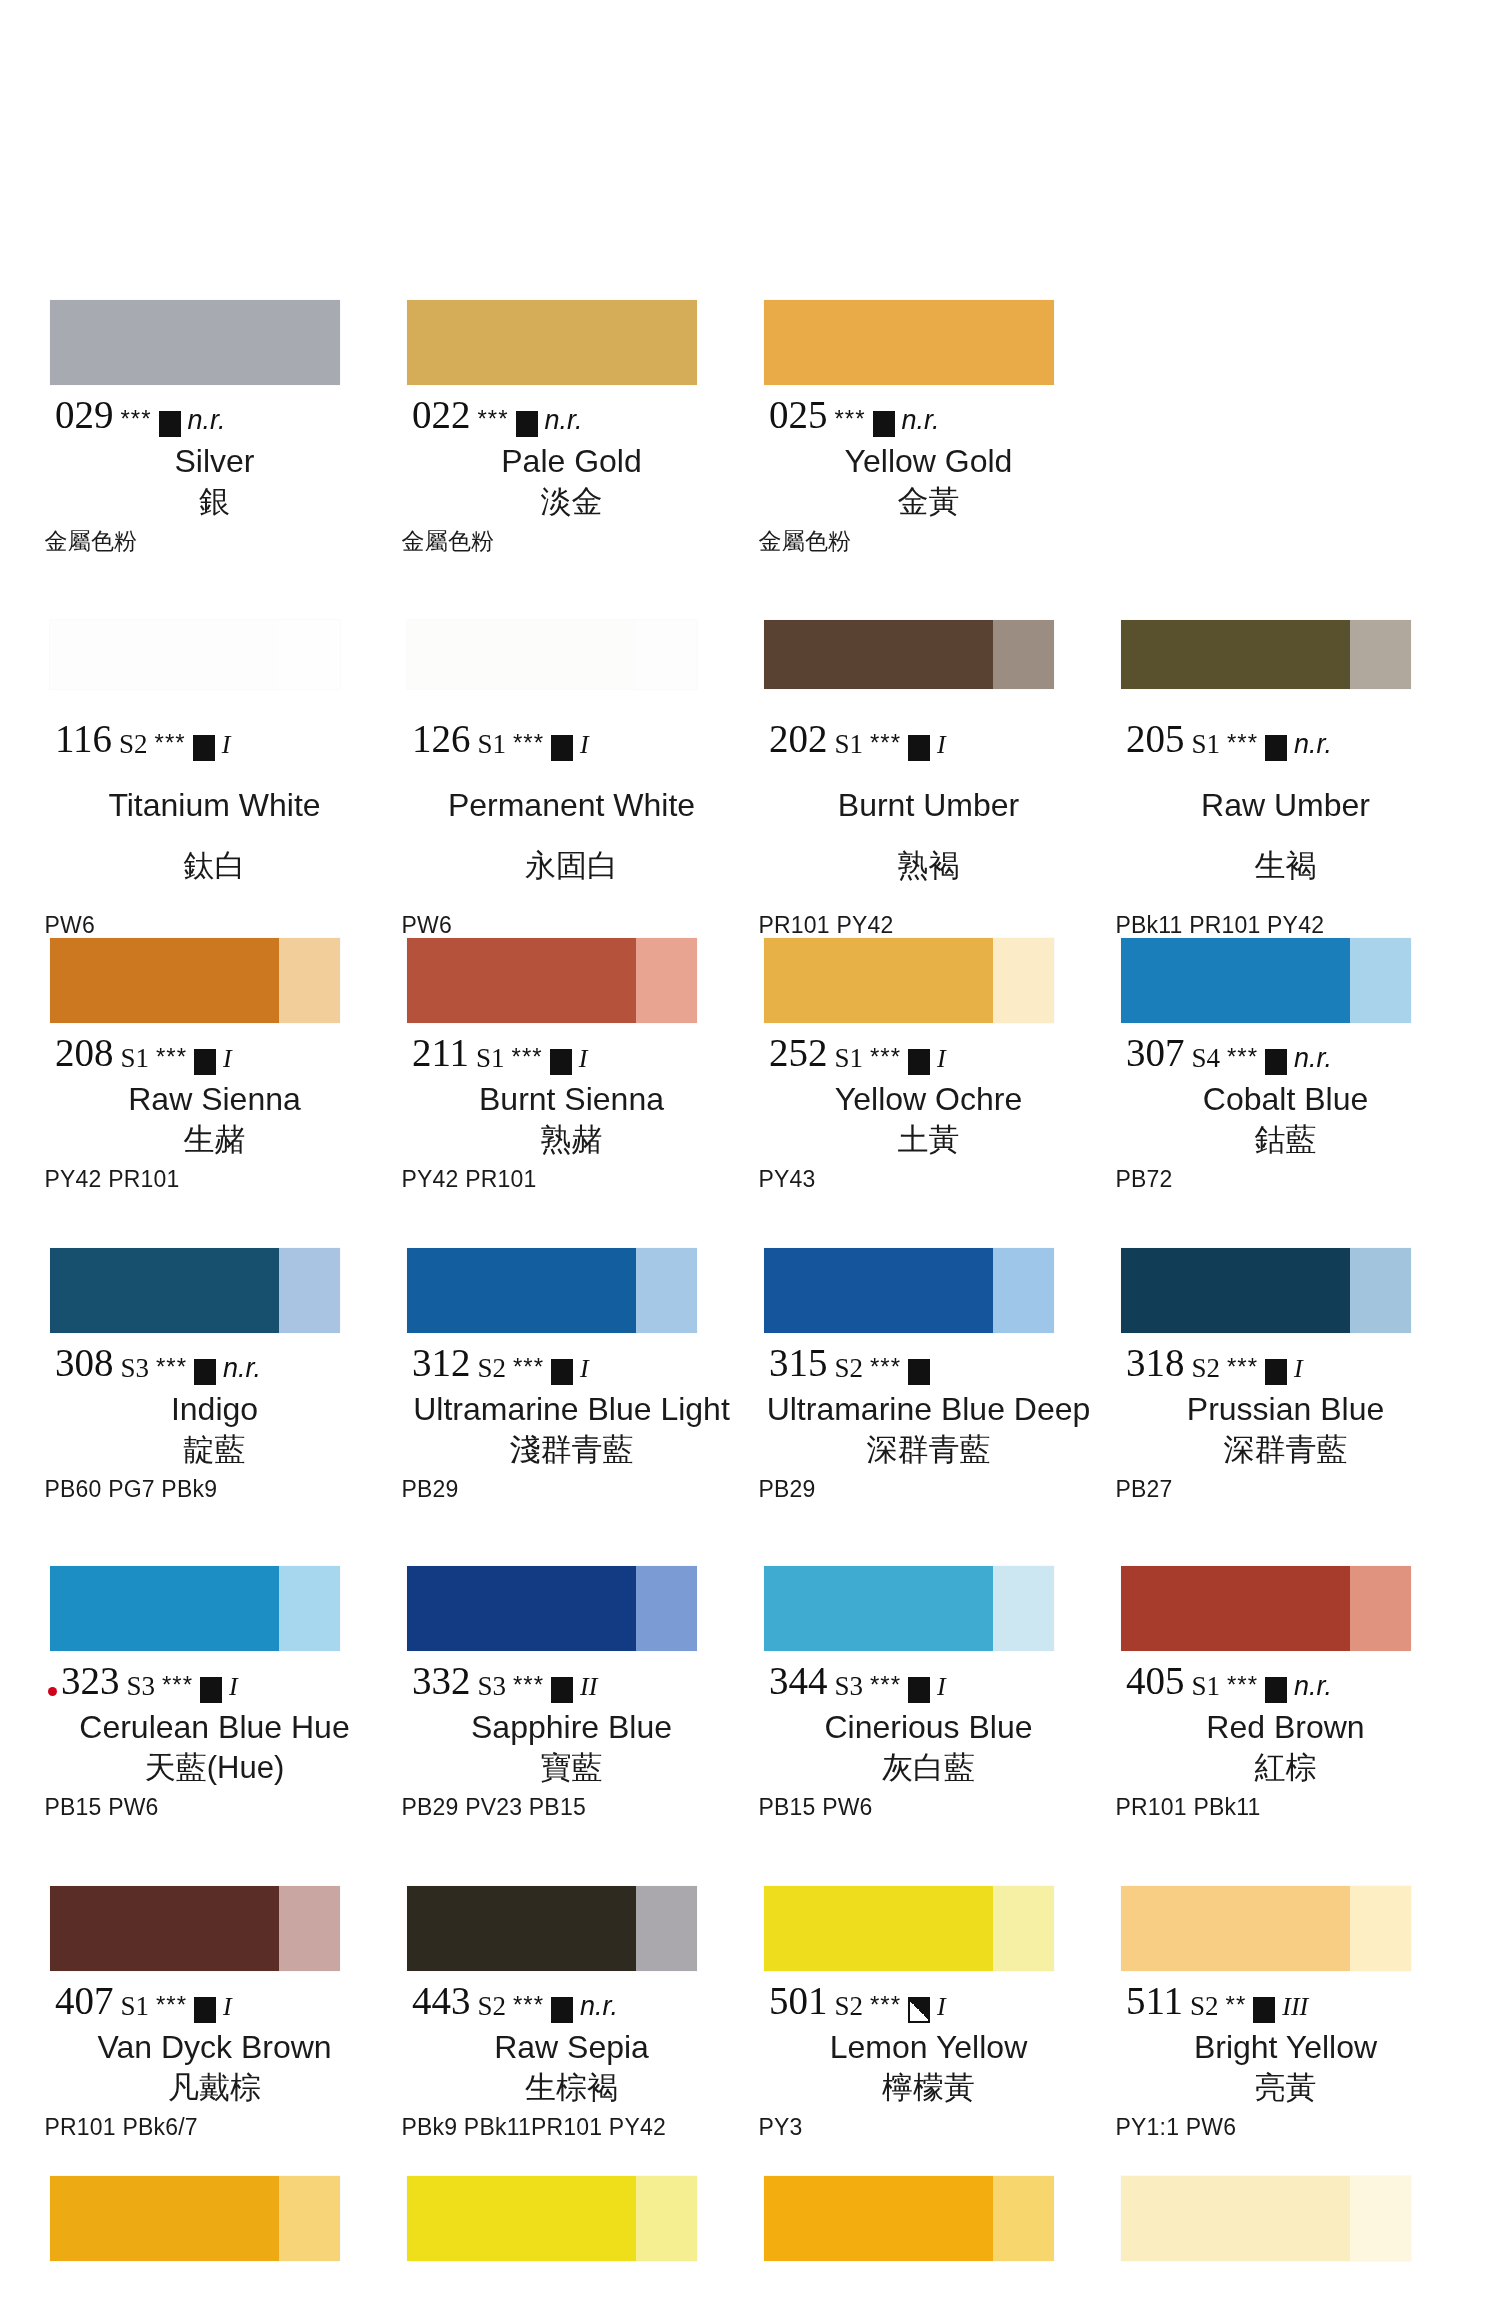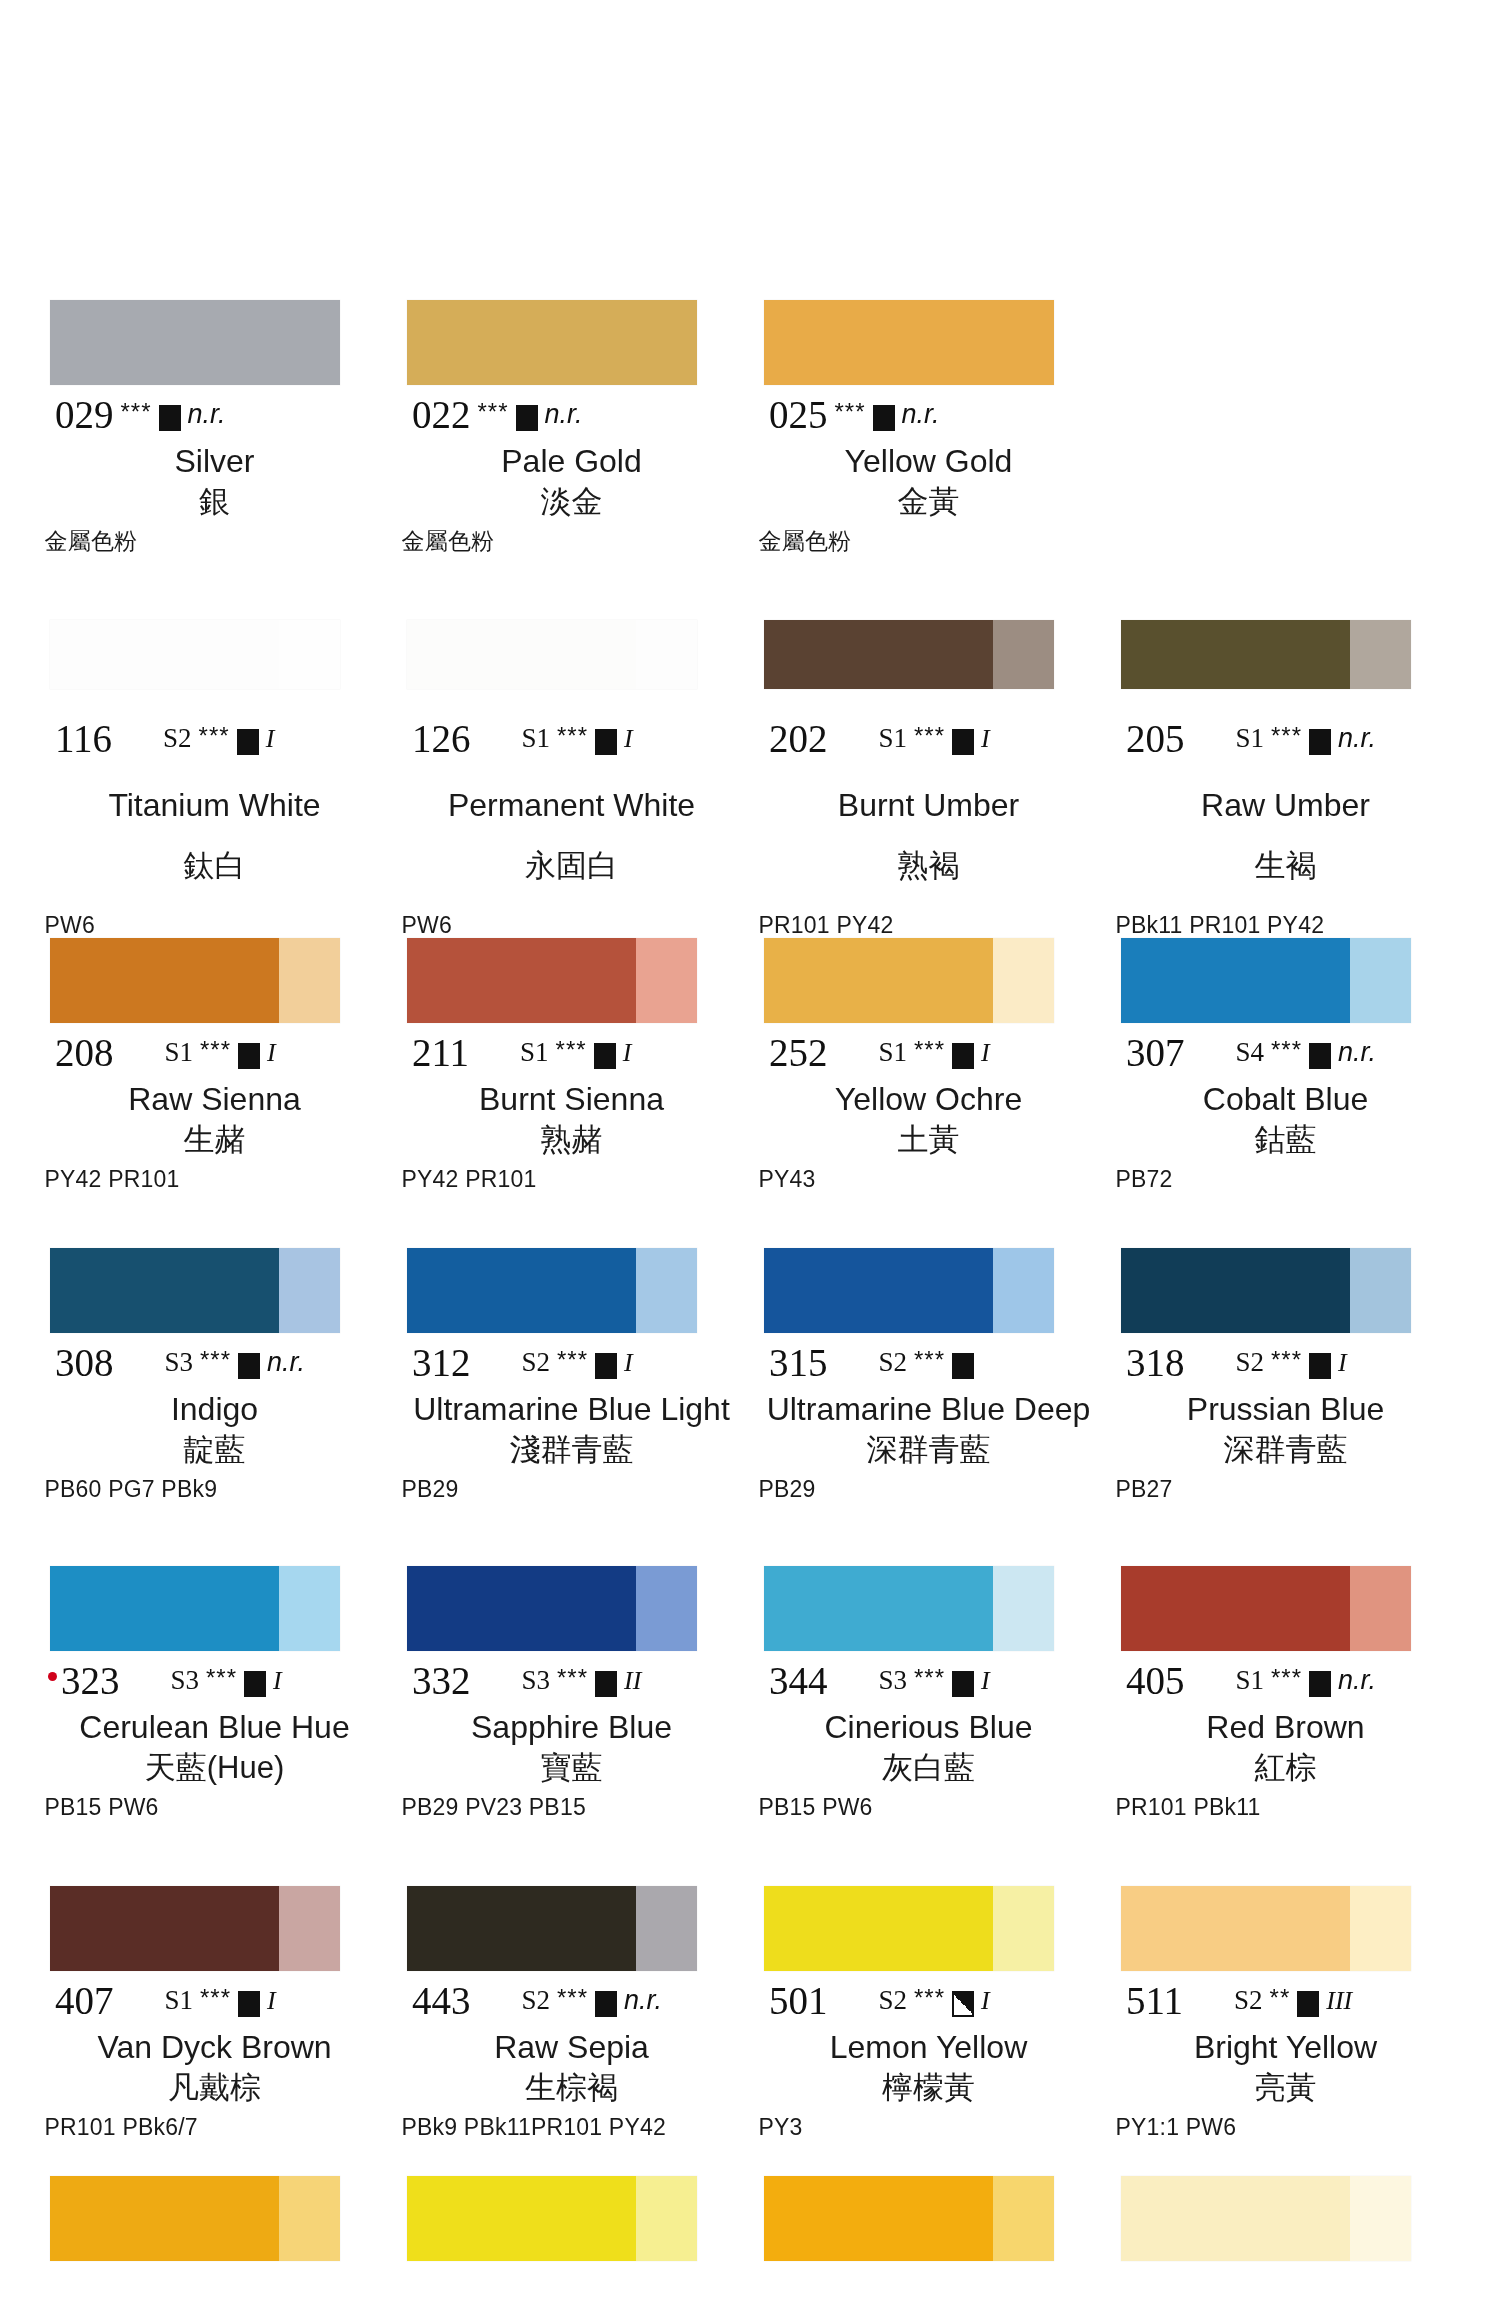--- a/index.html
+++ b/index.html
@@ -68,21 +68,21 @@
   }
   .swatch .tint {
     flex: 1 1 auto;
     height: 100%;
   }
   .swatch.empty { box-shadow: none; }
 
   .meta-line {
     width: 100%;
     display: flex;
-    align-items: center;
+    align-items: flex-end;
     justify-content: flex-start;
     gap: 7px;
     margin-top: 10px;
     padding-left: 4px;
     white-space: nowrap;
     line-height: 1;
   }
 
   .dot-marker {
     width: 9px;
@@ -100,21 +100,20 @@
   .code {
     font-family: "Liberation Serif", "DejaVu Serif", serif;
     font-size: 39px;
     letter-spacing: 0px;
     color: #111;
   }
   .series {
     font-family: "Liberation Serif", "DejaVu Serif", serif;
     font-size: 27px;
     color: #111;
-    margin-left: 44px;
   }
   .series:empty { display: none; }
   .stars {
     font-family: "Liberation Sans", "DejaVu Sans", sans-serif;
     font-size: 24px;
     letter-spacing: 1px;
     color: #111;
     position: relative;
     top: -3px;
   }

